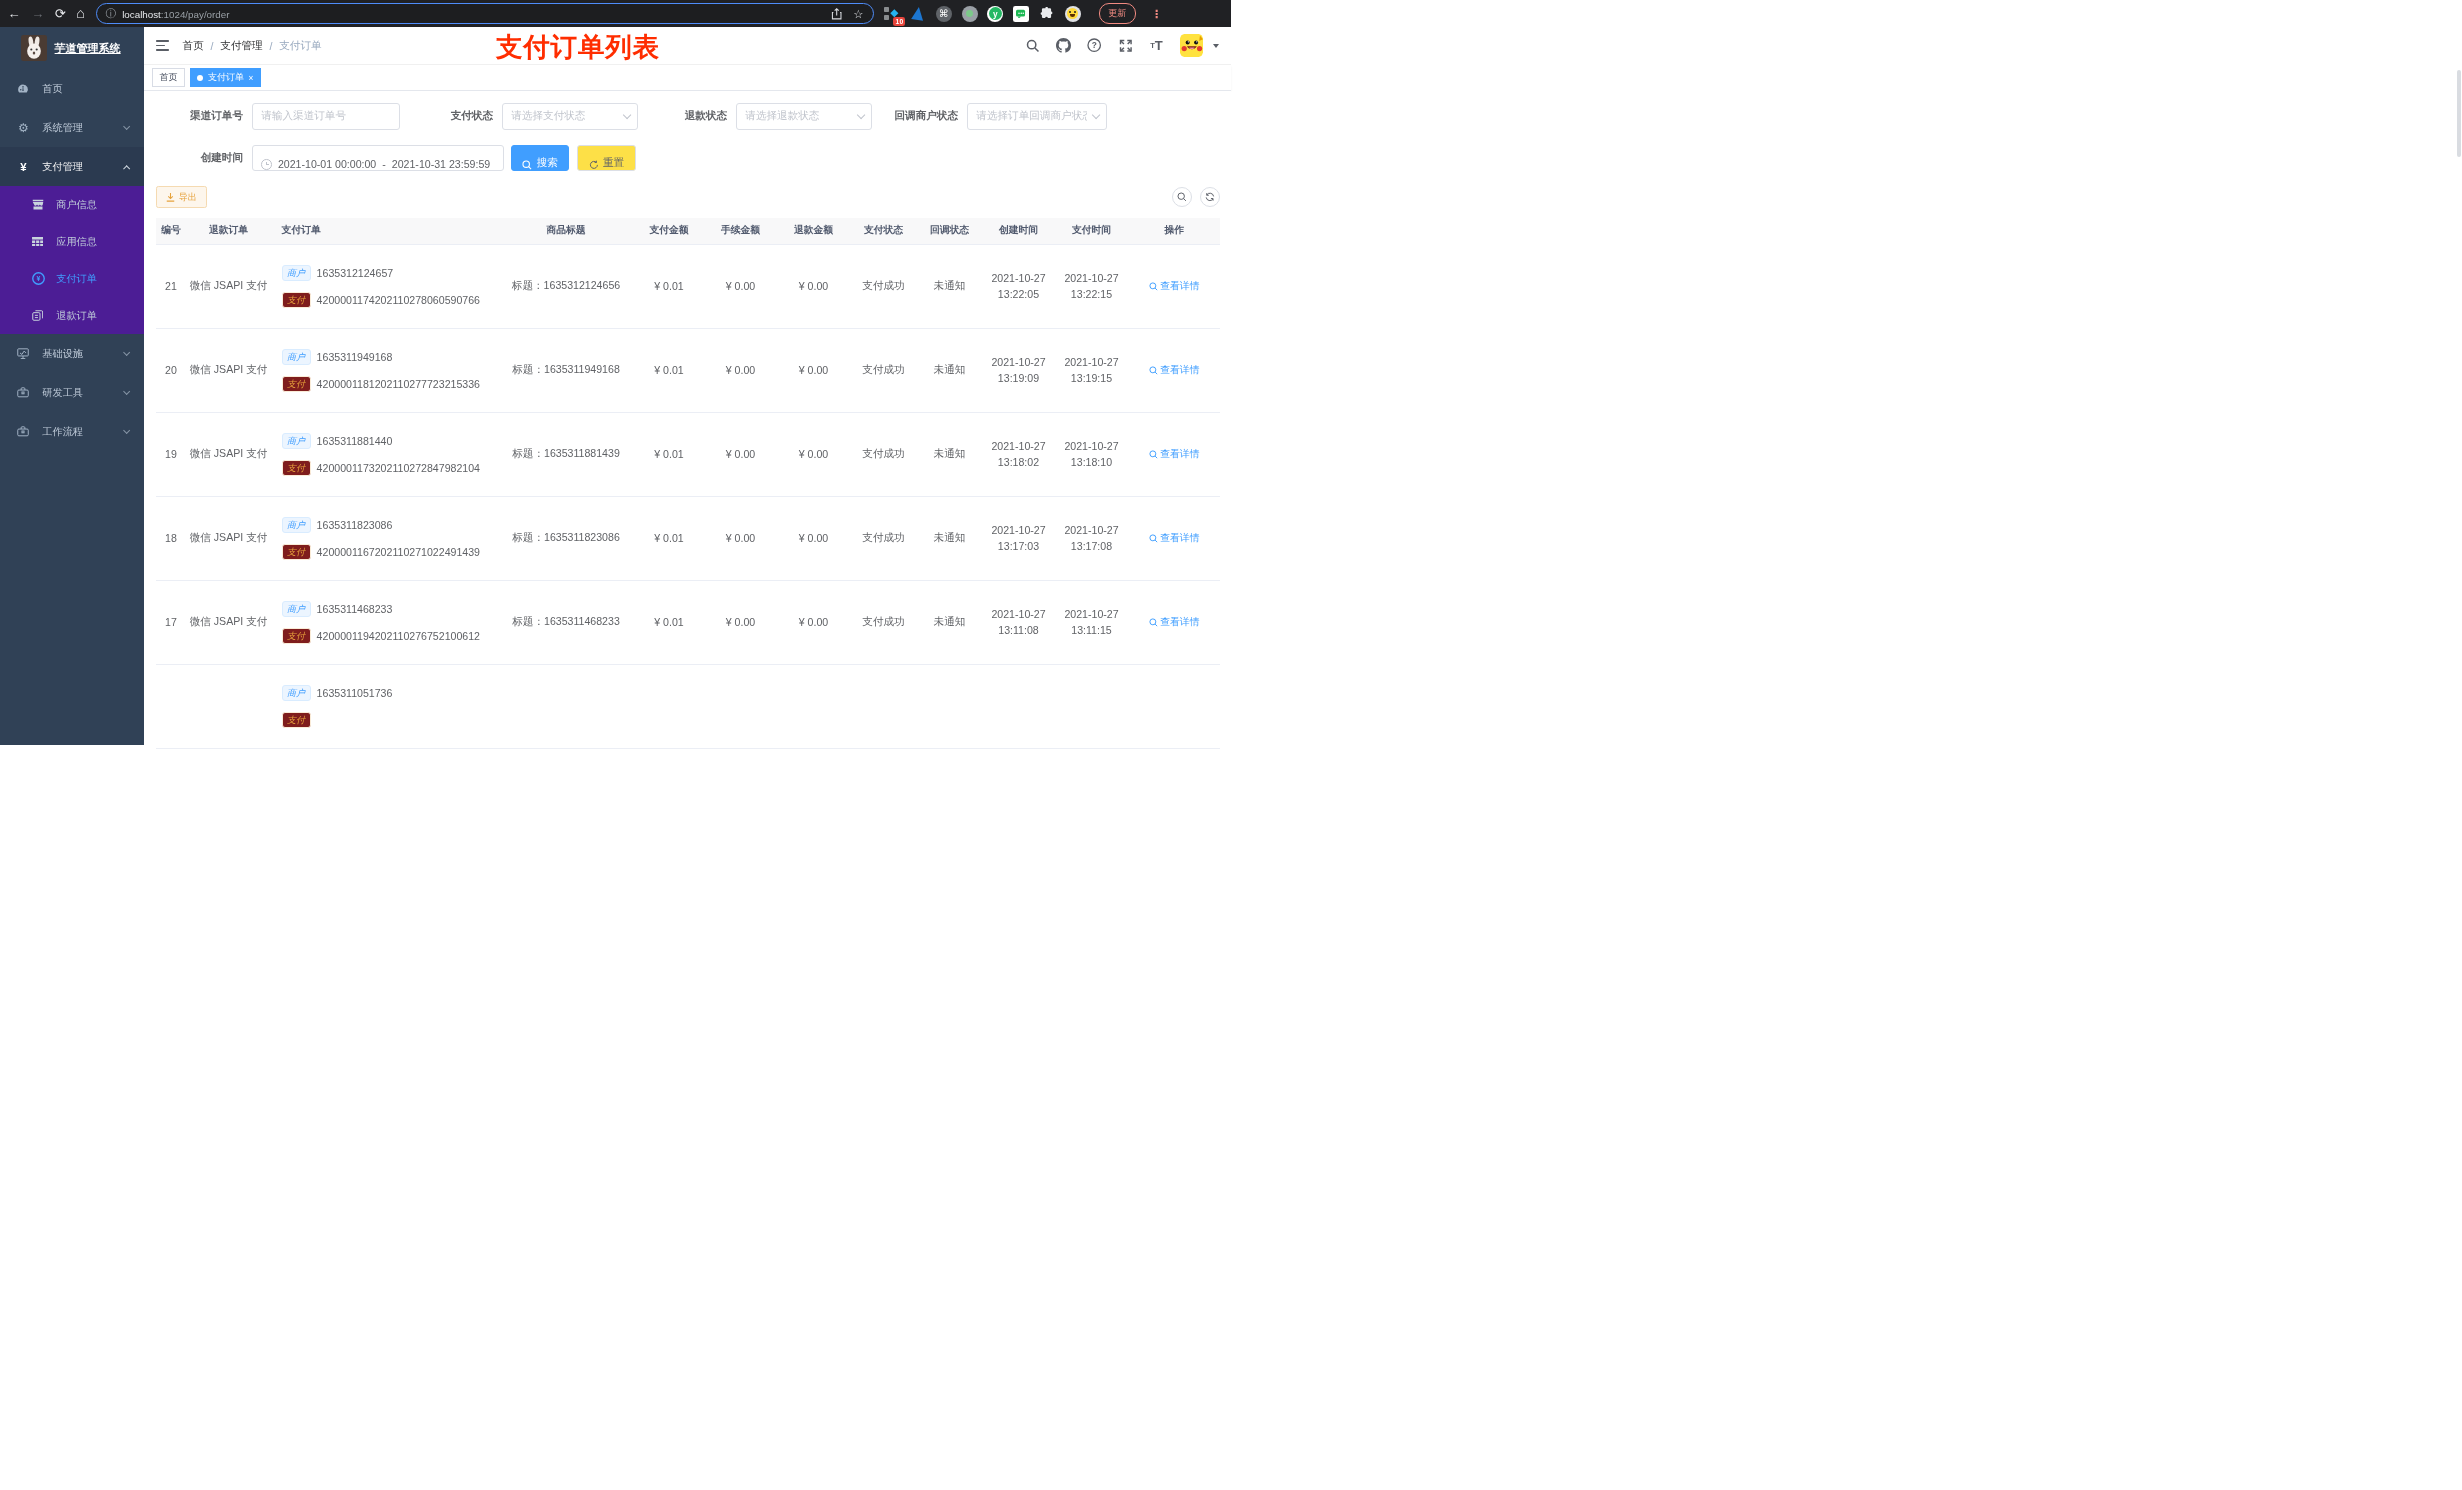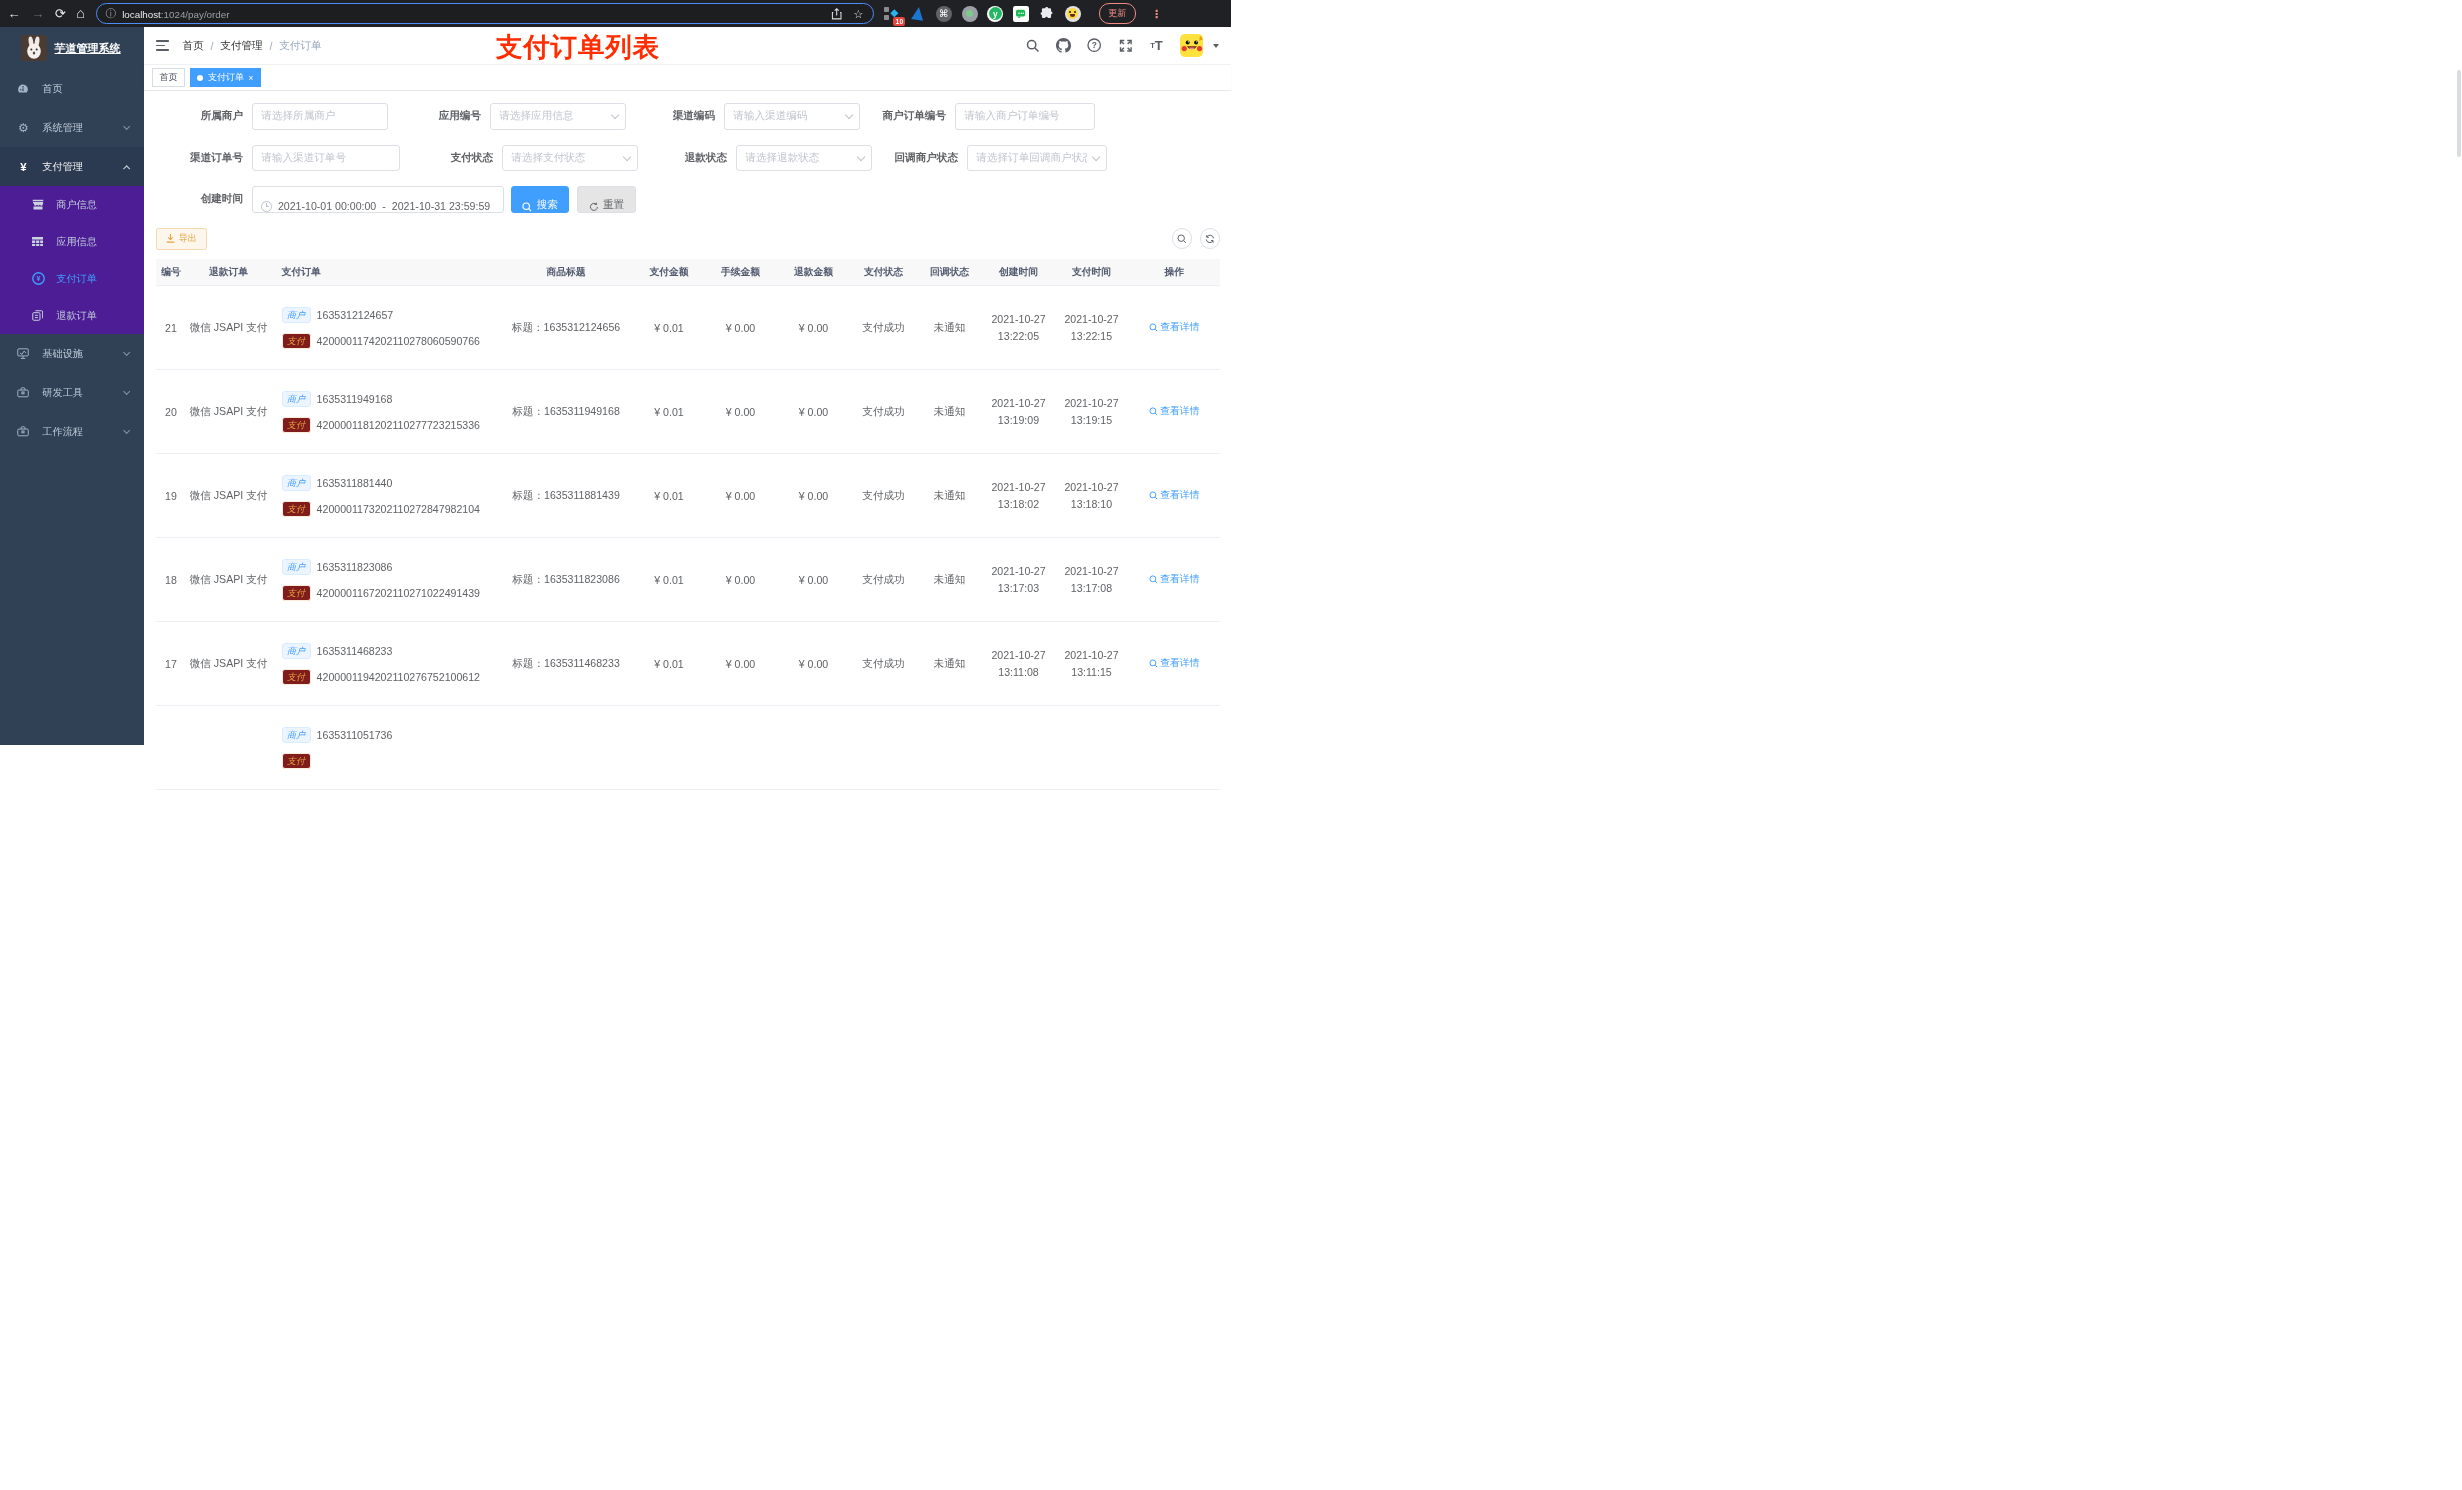--- a/index.html
+++ b/index.html
@@ -74,21 +74,21 @@
     align-items:center; padding:0 8.3px; font-size:10.6px; color:#c0c4cc; gap:4.5px; cursor:text; }
   .box .ph { white-space:nowrap; overflow:hidden; }
   .sel-arrow { margin-left:auto; width:6px; height:6px; border-right:1.1px solid #c0c4cc; border-bottom:1.1px solid #c0c4cc; transform:rotate(45deg) translateY(-1.5px); flex:0 0 6px; }
   .date-box { color:#606266; gap:6px; }
   .clock { width:10.6px; height:10.6px; border:1.1px solid #c0c4cc; border-radius:50%; position:relative; flex:0 0 10.6px; }
   .clock:before { content:""; position:absolute; left:3.8px; top:1.5px; width:1.1px; height:3px; background:#c0c4cc; }
   .clock:after { content:""; position:absolute; left:3.8px; top:3.8px; width:3px; height:1.1px; background:#c0c4cc; }
   .btn { height:26.5px; border-radius:3px; font-size:10.6px; display:flex; align-items:flex-end; justify-content:center;
     gap:4.5px; cursor:pointer; padding:0 10.6px; }
   .btn-primary { background:#409eff; color:#fff; border:0.8px solid #409eff; margin-left:6.8px; }
-  .btn-plain { background:#e5e5e5; color:#606266; border:0.8px solid #dcdfe6; margin-left:7.6px; }
+  .btn-plain { background:#fde047; color:#606266; border:0.8px solid #dcdfe6; margin-left:7.6px; }
   .toolbar { display:flex; align-items:center; margin:0 0 9.8px 0; }
   .btn-warn { height:22px; font-size:9px; color:#e6a23c; background:#fdf6ec; border:0.8px solid #f5dab1;
     border-radius:2.3px; display:flex; align-items:center; gap:3.8px; padding:0 9px; cursor:pointer; }
   .circle-btn { width:20.4px; height:20.4px; border-radius:50%; border:0.8px solid #dcdfe6; display:flex;
     align-items:center; justify-content:center; cursor:pointer; background:#fff; }
   .tool-right { margin-left:auto; display:flex; gap:7.6px; }
   
   .t-head { display:flex; align-items:center; height:27px; background:#f8f8f9; color:#515a6e;
     font-weight:bold; font-size:9.8px; border-bottom:0.8px solid #ebeef5; }
   .t-row { display:flex; align-items:center; height:84px; border-bottom:0.8px solid #ebeef5; font-size:10.6px; color:#606266; }
@@ -366,40 +366,20 @@
   </span>
   <span class="tv-tab active">
     <i class="tv-dot"></i>
     <span>支付订单</span>
     <span class="tv-close">×</span>
   </span>
 </div>
 
 <div class="content">
 
-  <div class="f-row">
-    <span class="f-label" style="width:96px;">所属商户</span>
-    <span class="box" style="width:136px;">
-        <span class="ph">请选择所属商户</span>
-      </span>
-    <span class="f-label" style="width:102px;">应用编号</span>
-    <span class="box" style="width:136px;">
-        <span class="ph">请选择应用信息</span>
-        <i class="sel-arrow"></i>
-      </span>
-    <span class="f-label" style="width:98px;">渠道编码</span>
-    <span class="box" style="width:136px;">
-        <span class="ph">请输入渠道编码</span>
-        <i class="sel-arrow"></i>
-      </span>
-    <span class="f-label" style="width:95px;">商户订单编号</span>
-    <span class="box" style="width:140px;">
-        <span class="ph">请输入商户订单编号</span>
-      </span>
-  </div>
 
   <div class="f-row">
     <span class="f-label" style="width:96px;">渠道订单号</span>
     <span class="box" style="width:148px;">
         <span class="ph">请输入渠道订单号</span>
       </span>
     <span class="f-label" style="width:102px;">支付状态</span>
     <span class="box" style="width:136px;">
         <span class="ph">请选择支付状态</span>
         <i class="sel-arrow"></i>

